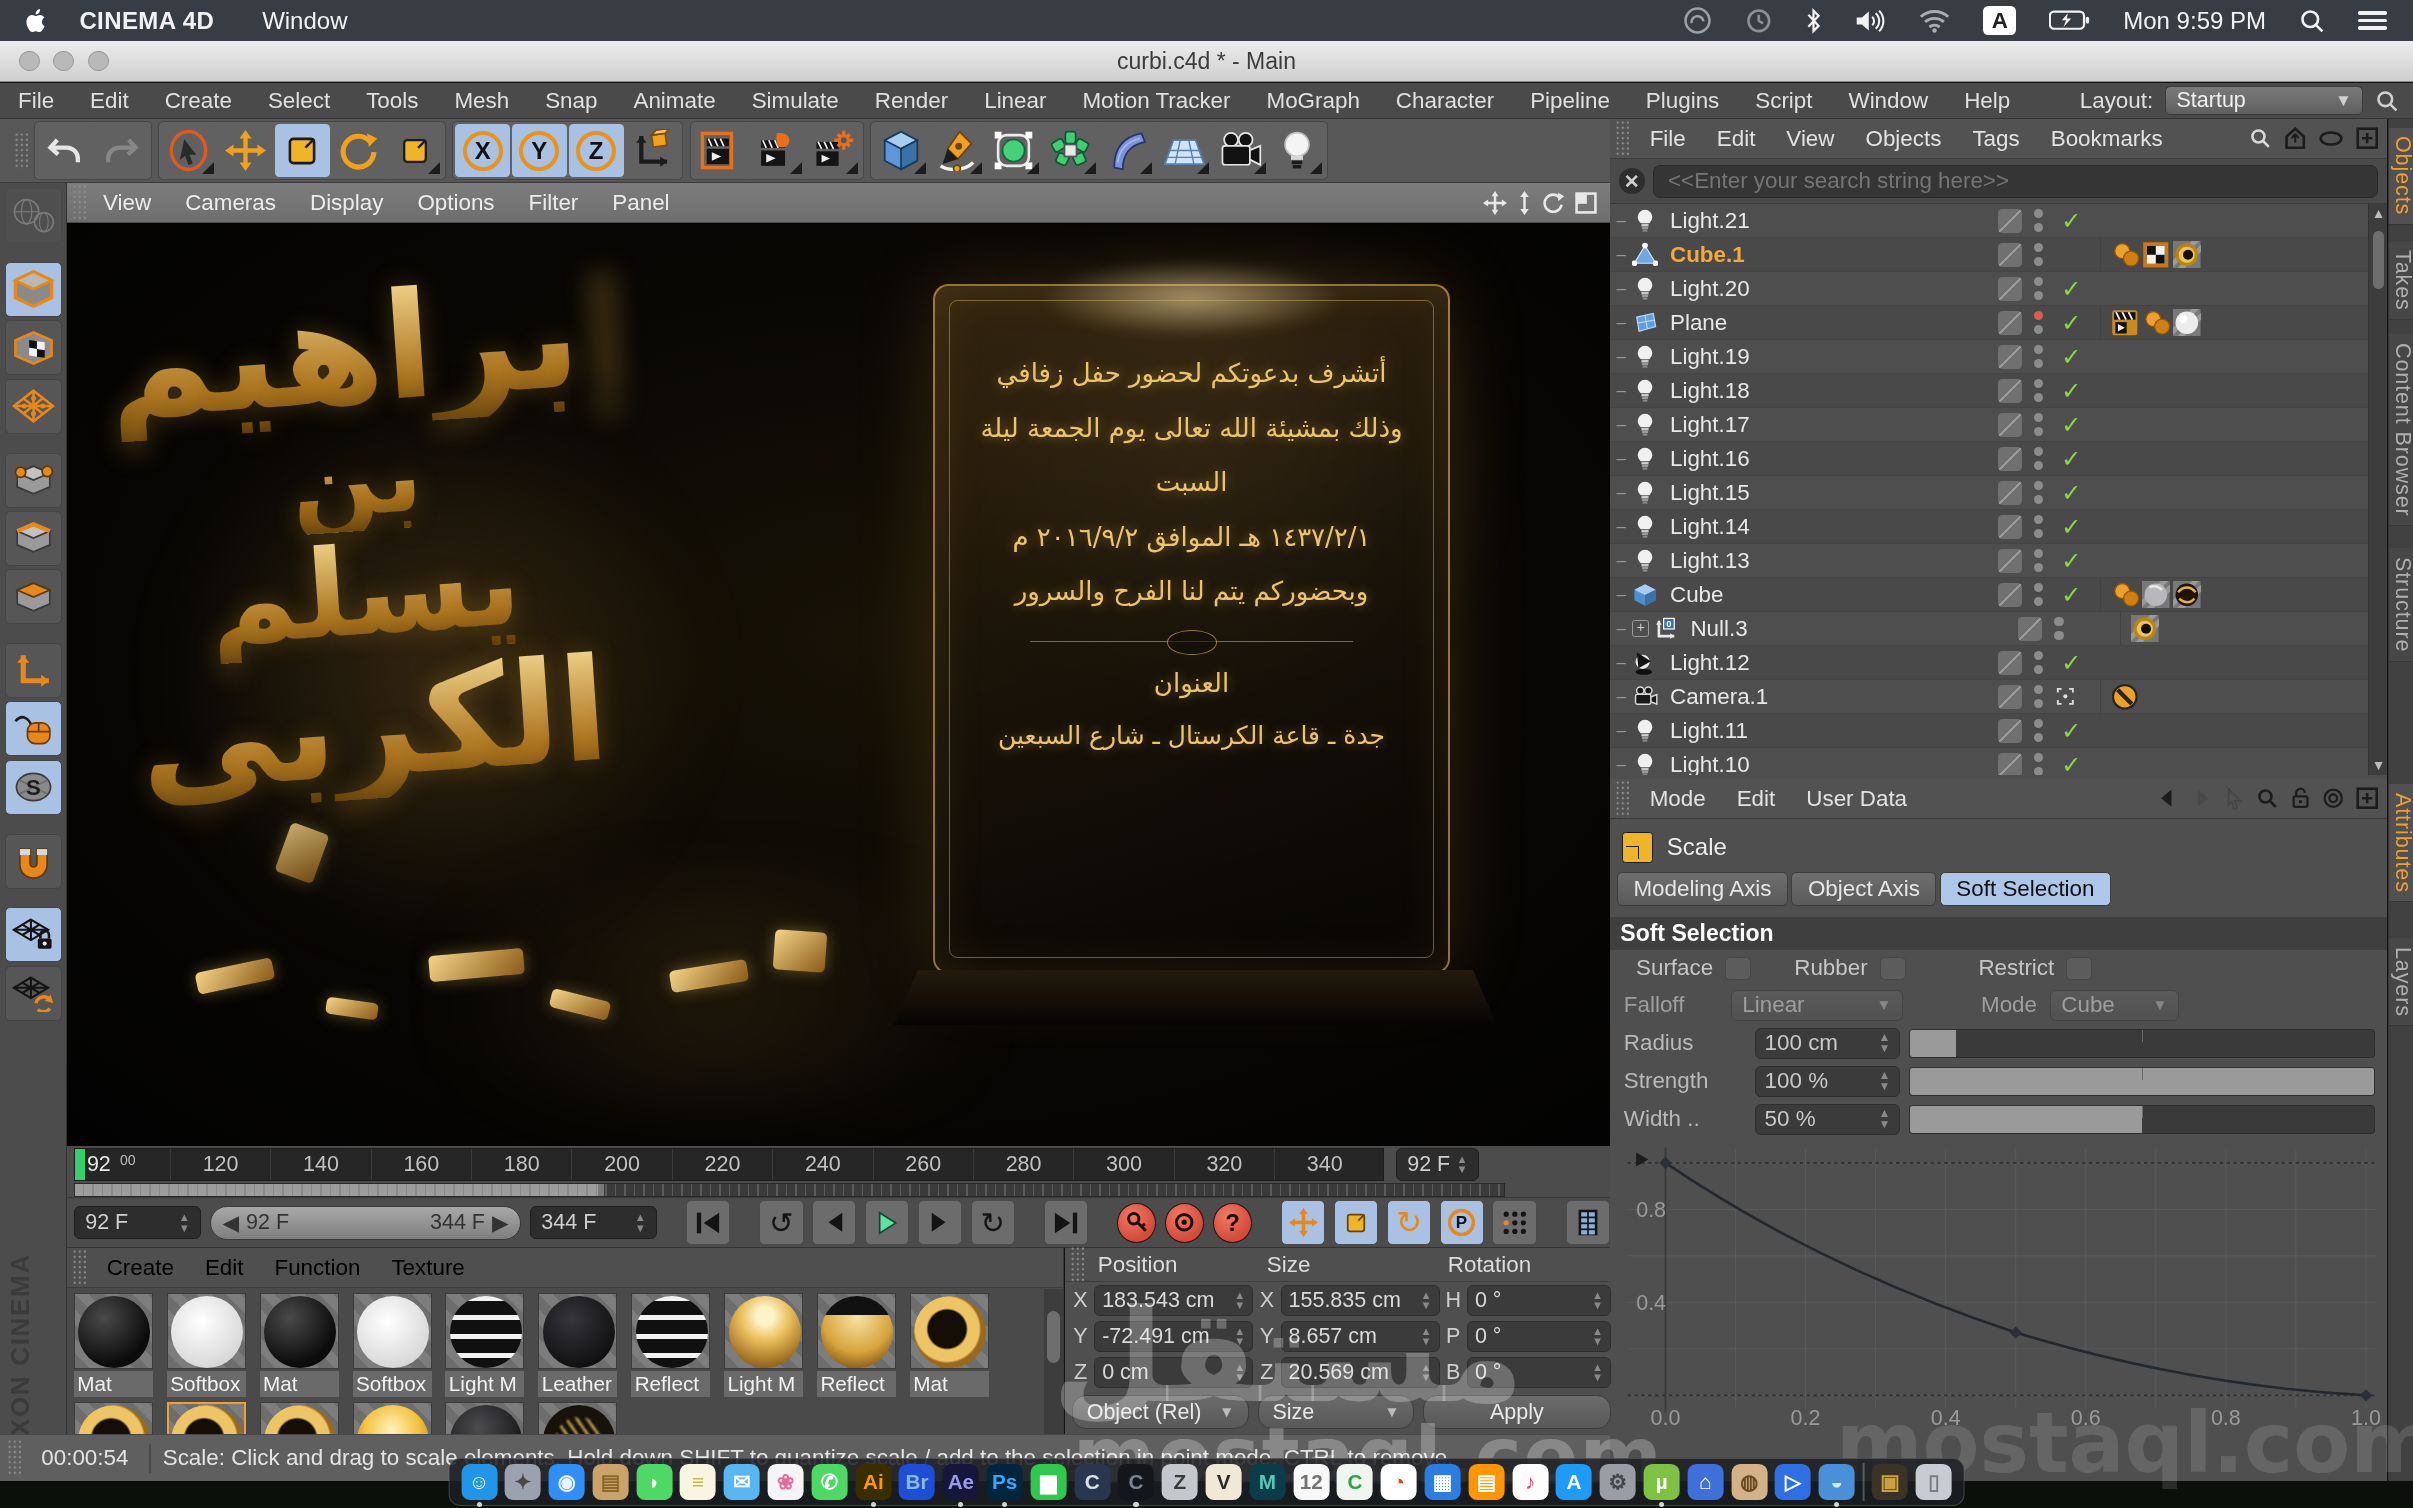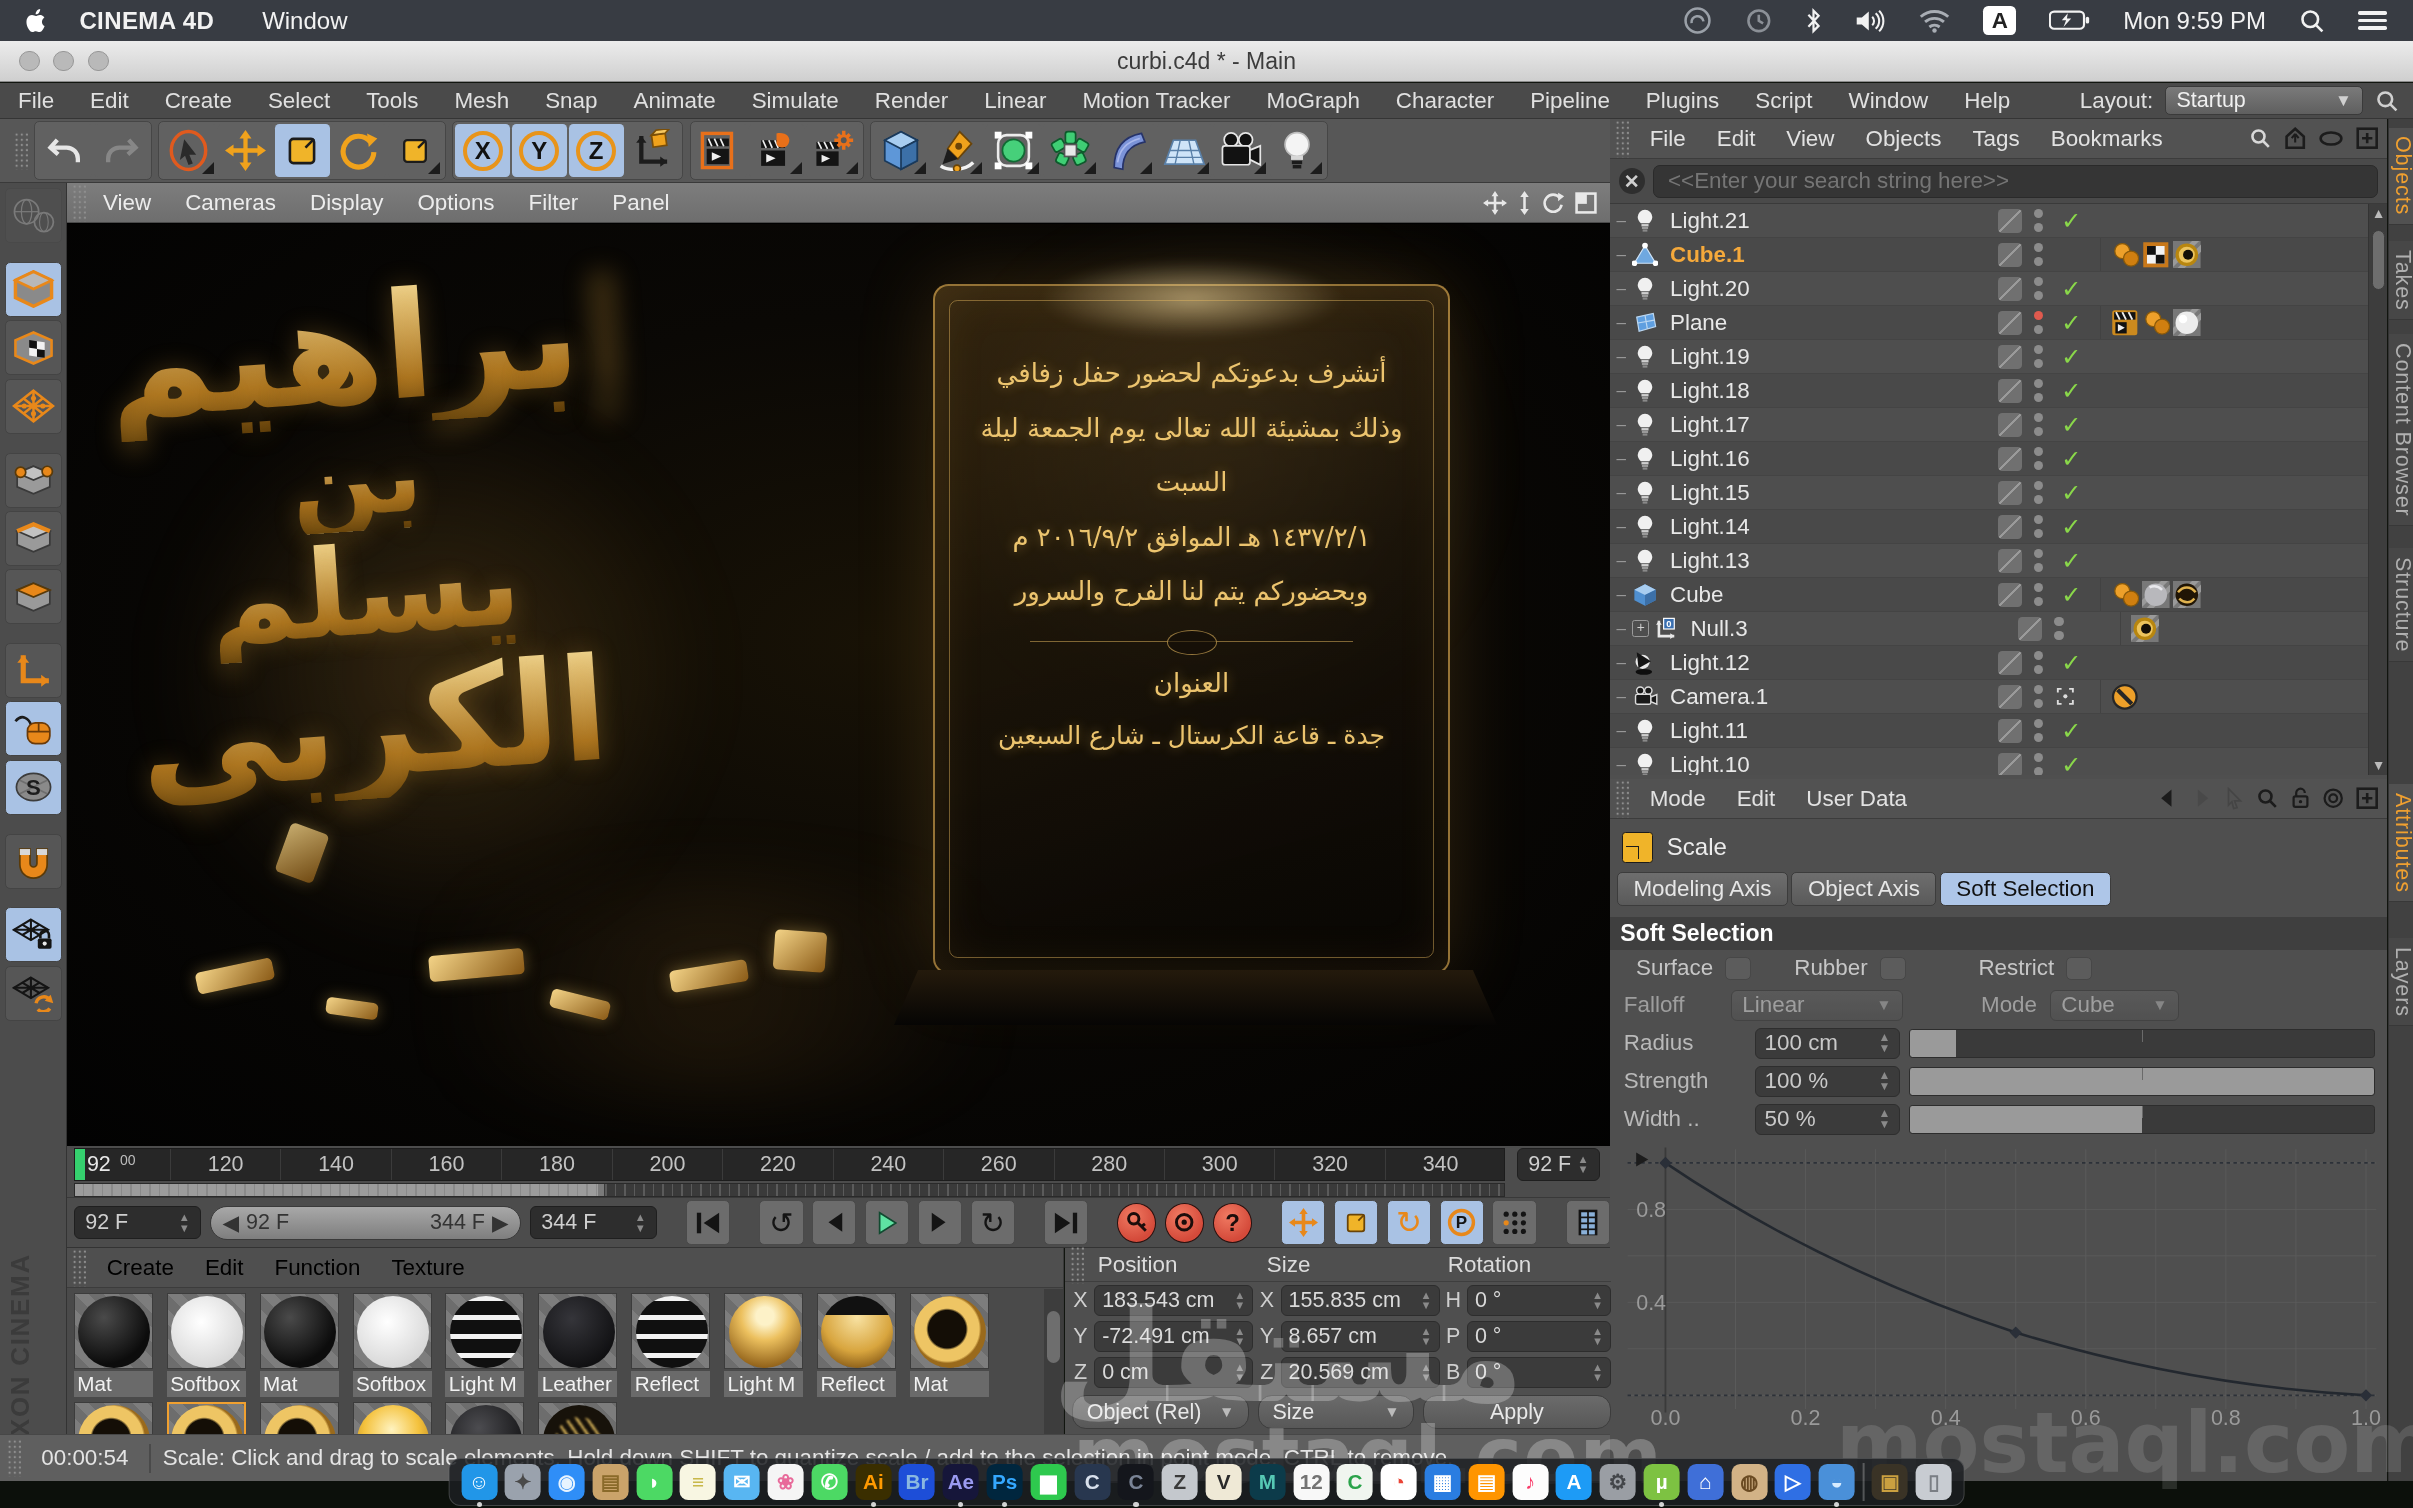--- a/index.html
+++ b/index.html
@@ -125,21 +125,21 @@
   .dropd .arr { margin-left:15.5px; color:#999; font-size:15.5px; }
   .spin { background:#3b3b3b; border:0.9px solid #2e2e2e; border-radius:6px; height:31px; width:145px; display:flex; align-items:center; padding:0 8.6px; color:#c9c9c9; flex:none; }
   .spin .ud { margin-left:auto; color:#8a8a8a; font-size:12px; line-height:11.2px; text-align:center; }
   .slider { flex:1; height:29px; background:#3a3a3a; border:0.9px solid #2d2d2d; border-radius:3.4px; margin:0 12px 0 8.6px; position:relative; overflow:hidden; }
   .slider .fill { position:absolute; left:0; top:0; bottom:0; background:#9a9a9a; }
   .slider .mark { position:absolute; left:50%; top:0; bottom:55%; width:1.7px; background:#6a6a6a; }
   #falloffwrap { position:relative; margin-top:5.2px; }
 
   
   #timeline { left:67px; top:1146px; width:1543px; height:52px; background:#4c4c4c; border-bottom:1.7px solid #393939; display:flex; }
-  #ruler { position:relative; margin:1.7px 0 0 6.9px; width:1431px; height:33px; background:#262626; border:0.9px solid #1c1c1c; display:flex; align-items:center; overflow:hidden;padding-left:18px; }
+  #ruler { position:relative; margin:1.7px 0 0 6.9px; width:1310px; height:33px; background:#262626; border:0.9px solid #1c1c1c; display:flex; align-items:center; overflow:hidden;padding-left:18px; }
   #ruler .ph { position:absolute; left:0; top:0; bottom:0; width:10.3px; background:#35d06e; }
   #ruler .phlabel { position:absolute; left:12px; color:#e8e8e8; font-size:21.5px; top:3.4px; }
   #ruler .covered { position:absolute; left:45px; color:#bdbdbd; font-size:14px; top:3.4px; }
   #ruler .ticks { position:absolute; left:95px; right:8.6px; top:0; bottom:0; display:flex; }
   #ruler .ticks span { flex:1; color:#c2c2c2; font-size:21.5px; padding-top:3.4px; border-left:0.9px solid #3b3b3b; text-align:center; }
   #scrubstrip { position:absolute; left:74px; top:1183px; width:1431px; height:13.8px; background:repeating-linear-gradient(90deg,#3a3a3a 0 7.8px,#5b5b5b 7.8px 9.5px); border:0.9px solid #2a2a2a; z-index:5; }
   #scrubstrip .done { position:absolute; left:0; top:0; bottom:0; width:37%; background:repeating-linear-gradient(90deg,#9c9c9c 0 7.8px,#8a8a8a 7.8px 9.5px); border-right:6.9px solid #7a7a7a; }
   .framefld { background:#2d2d2d; border:0.9px solid #1f1f1f; border-radius:6px; color:#cfcfcf; font-size:21.5px; display:flex; align-items:center; padding:0 10.3px; height:33px; }
   #curfld { margin:1.7px 0 0 12px; width:83px; flex:none; }
 

